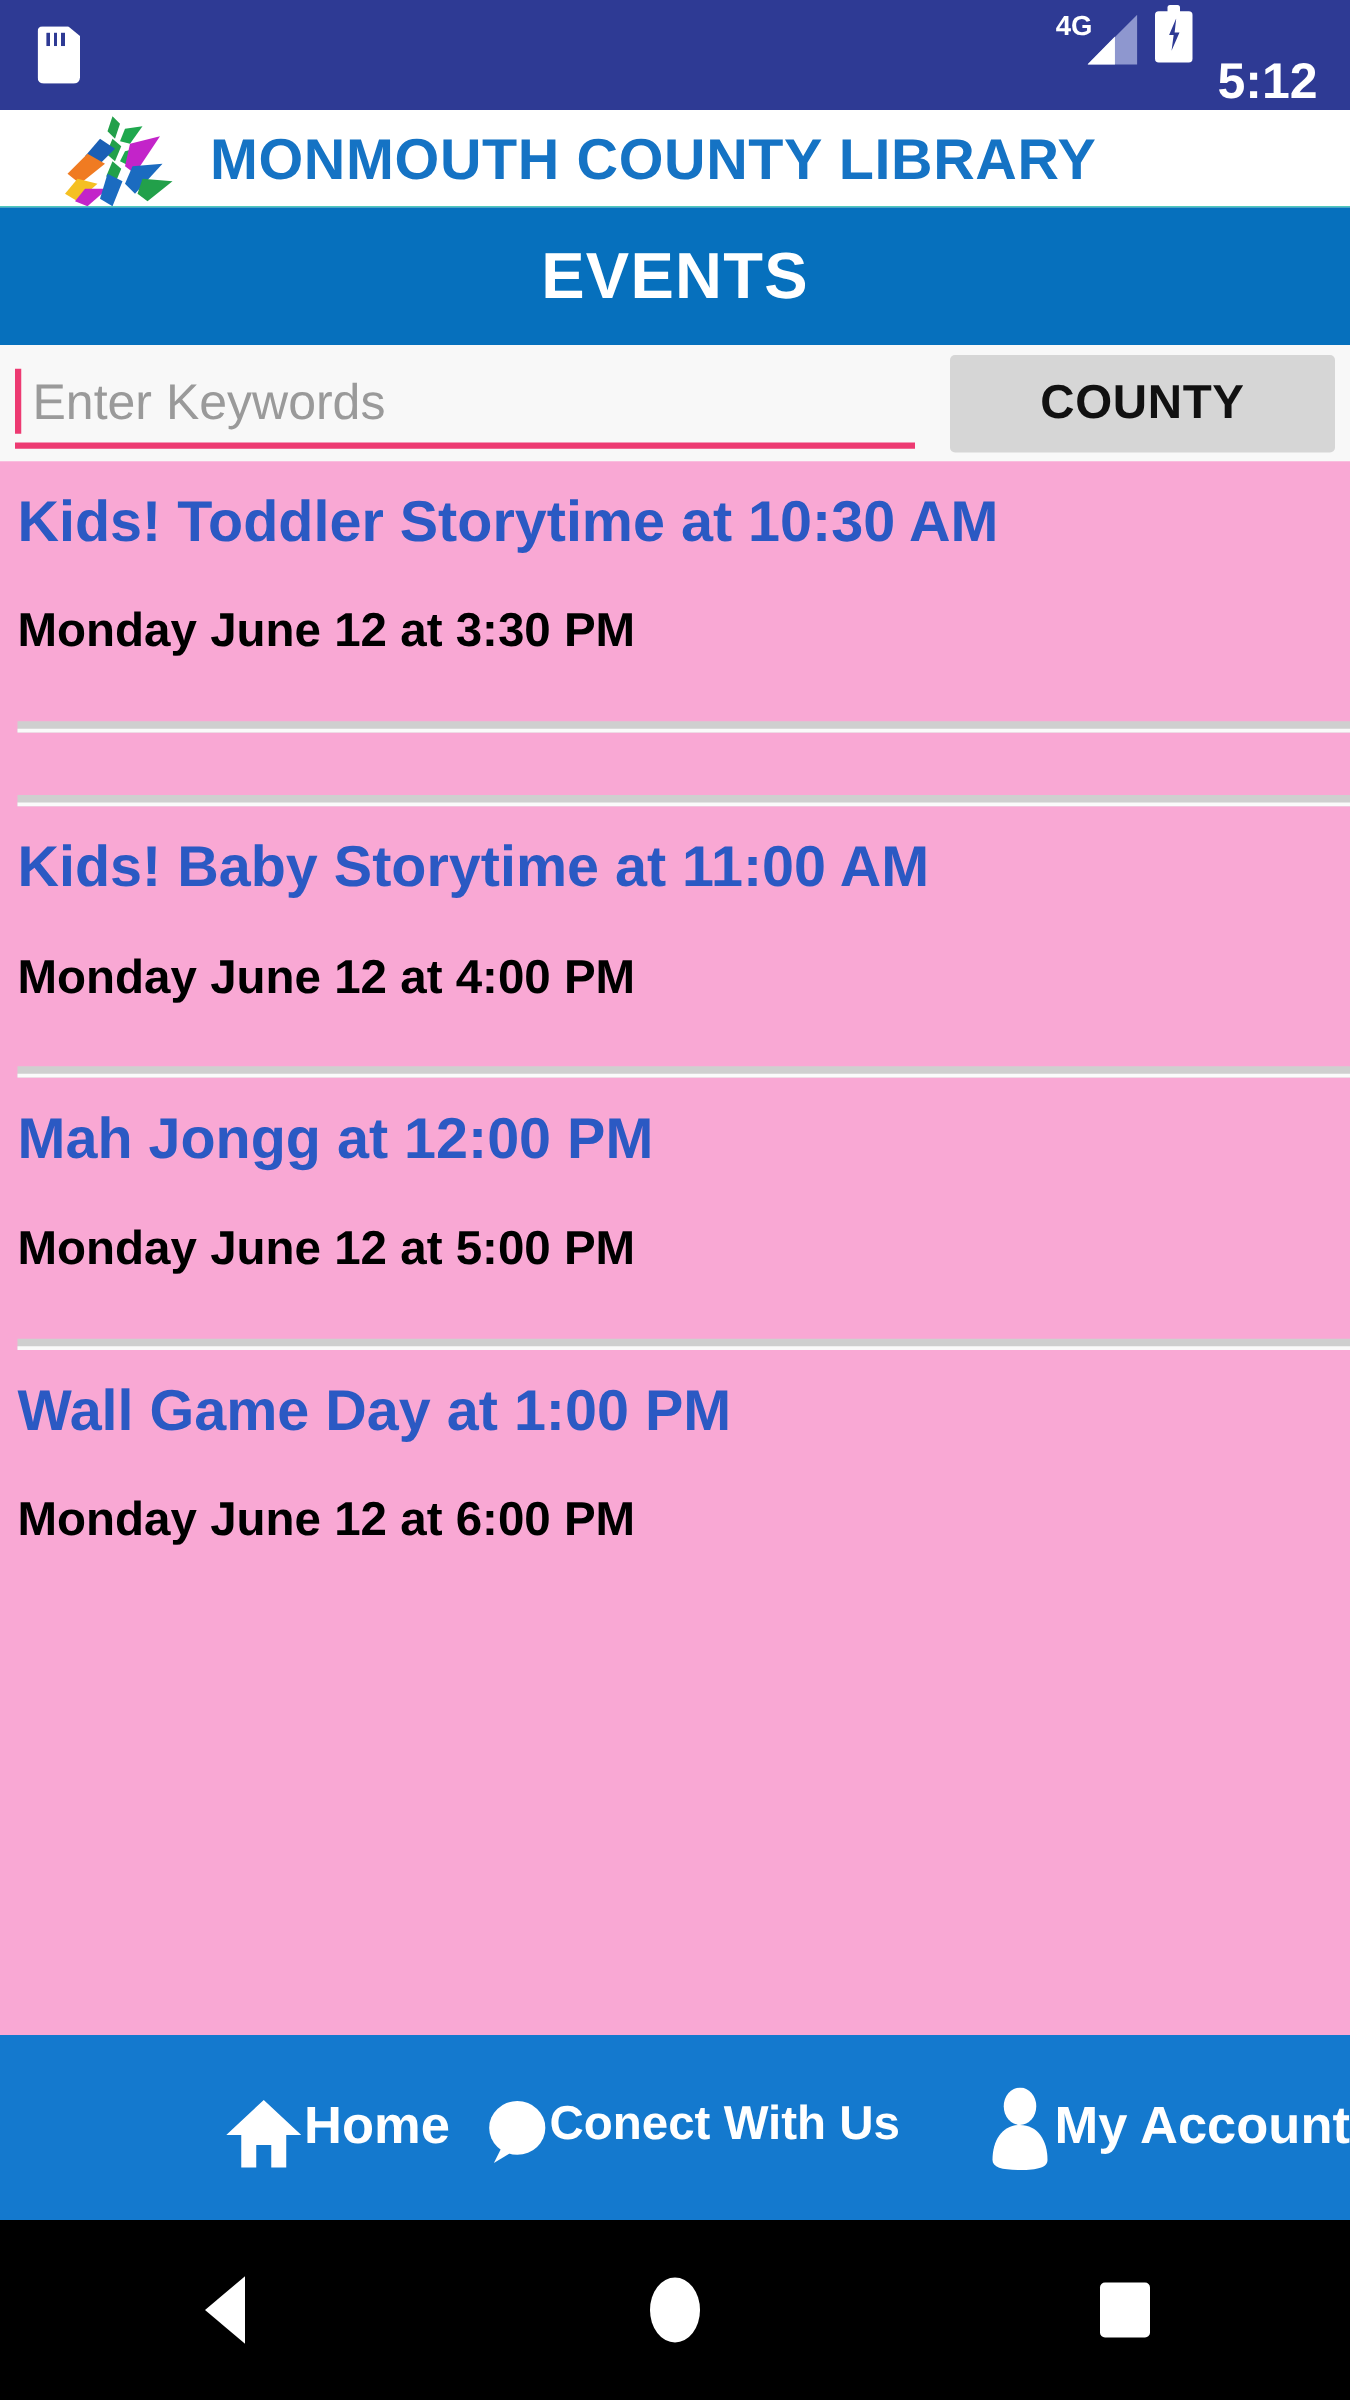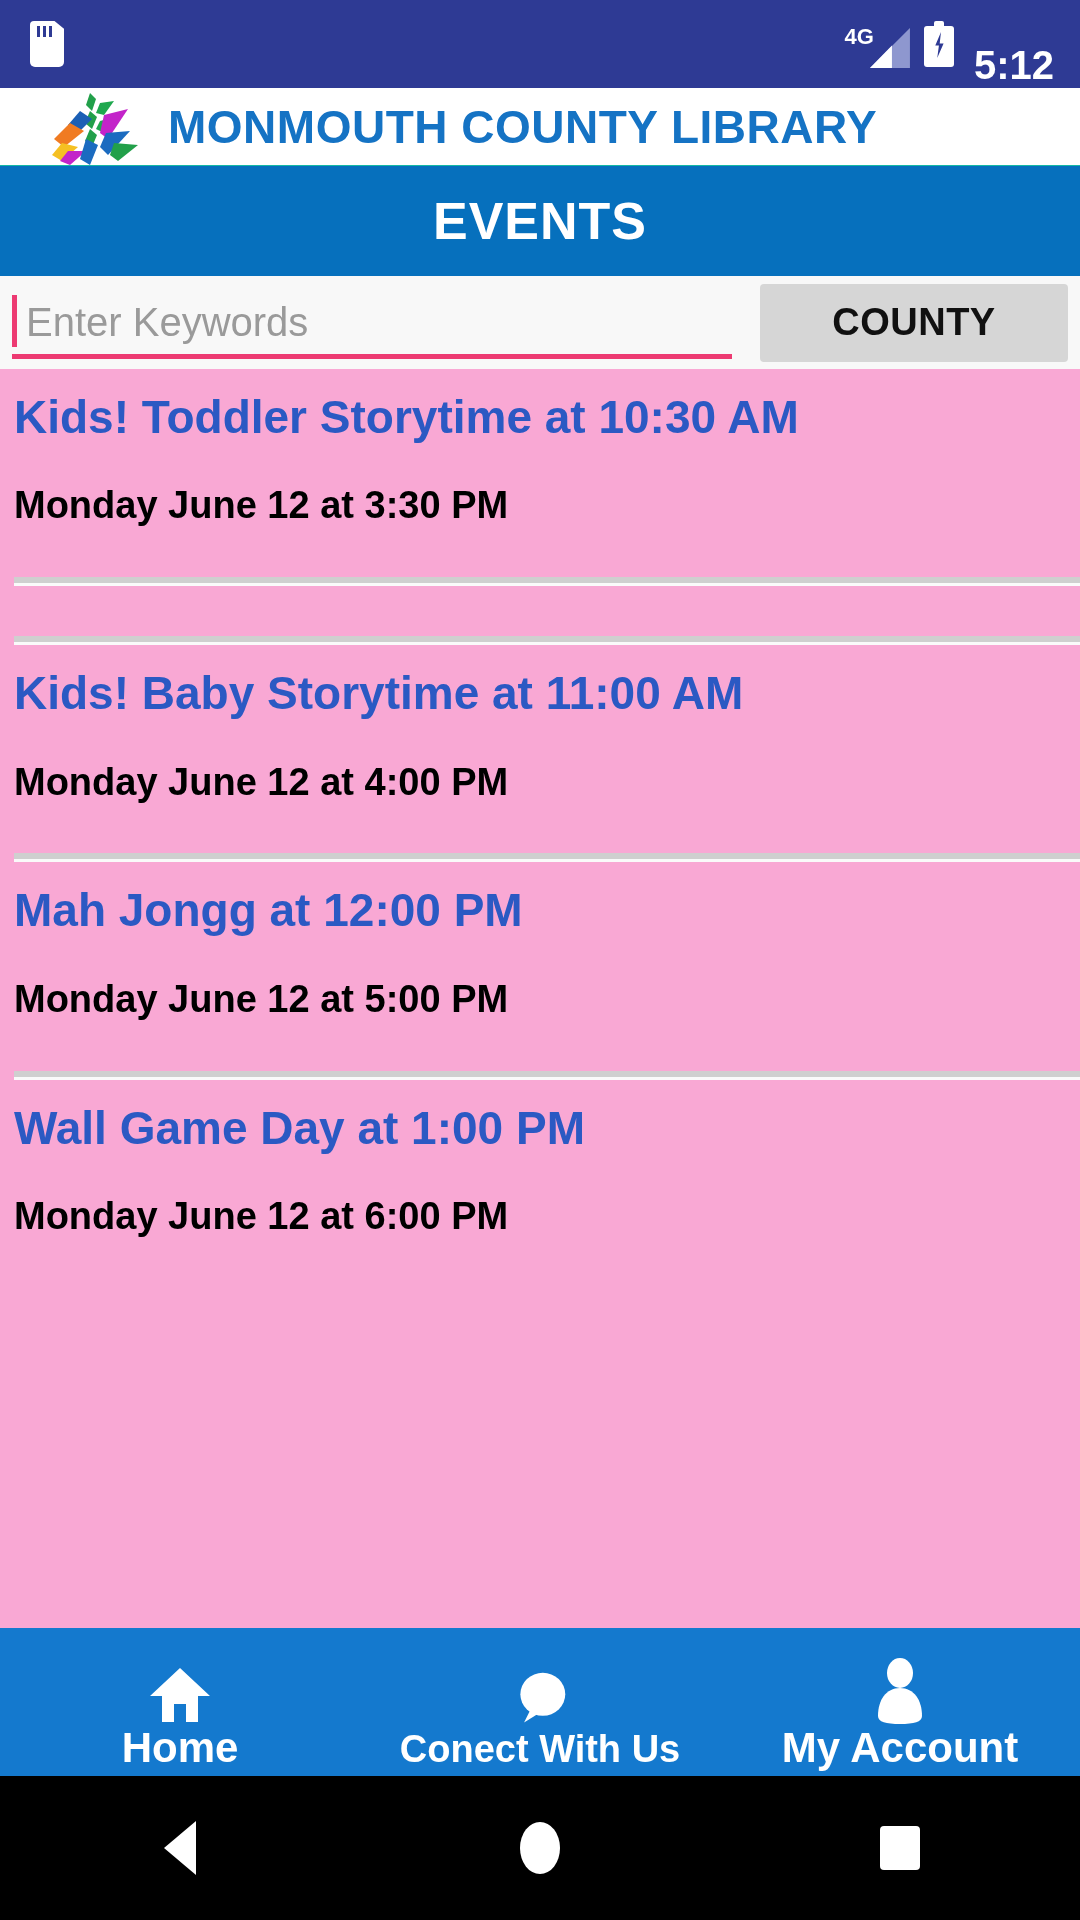--- a/index.html
+++ b/index.html
@@ -18,21 +18,21 @@
 
   
   .statusbar {
     height:88px;
     background:#2E3A94;
     display:flex; align-items:center;
     padding:0 26px 0 30px;
     flex:0 0 88px;
   }
   .sb-left { display:flex; align-items:center; gap:14px; }
-  .sb-right { margin-left:auto; display:flex; align-items:center; gap:14px; }
+  .sb-right { margin-left:auto; display:flex; gap:14px; }
   .sd-icon { width:34px; height:46px; position:relative; }
   .sd-icon .body {
     position:absolute; left:0; top:0; width:34px; height:46px;
     background:#ffffff; border-radius:4px 4px 5px 5px;
     clip-path: polygon(0 0, 72% 0, 100% 17%, 100% 100%, 0 100%);
   }
   .sd-icon .pins {
     position:absolute; left:7px; top:5px; width:16px; height:11px;
     background:#2E3A94;
     -webkit-mask-image: repeating-linear-gradient(to right,#000 0 3px,transparent 3px 6px);
@@ -176,21 +176,21 @@
 
   
   .bottomnav {
     flex:0 0 148px;
     background:#1479CE;
     display:flex; align-items:stretch;
     position:relative; z-index:5;
   }
   .navitem {
     flex:1 1 0;
-    display:flex; flex-direction:column;
+    display:flex; flex-direction:row;
     align-items:center; justify-content:flex-end;
     padding-bottom:6px;
     cursor:pointer;
   }
   .navitem .glyph {
     height:74px; display:flex; align-items:flex-end; justify-content:center;
   }
   .navitem .navlabel {
     color:#ffffff; font-size:42px; font-weight:bold;
     line-height:1.05; margin-top:2px; white-space:nowrap;

